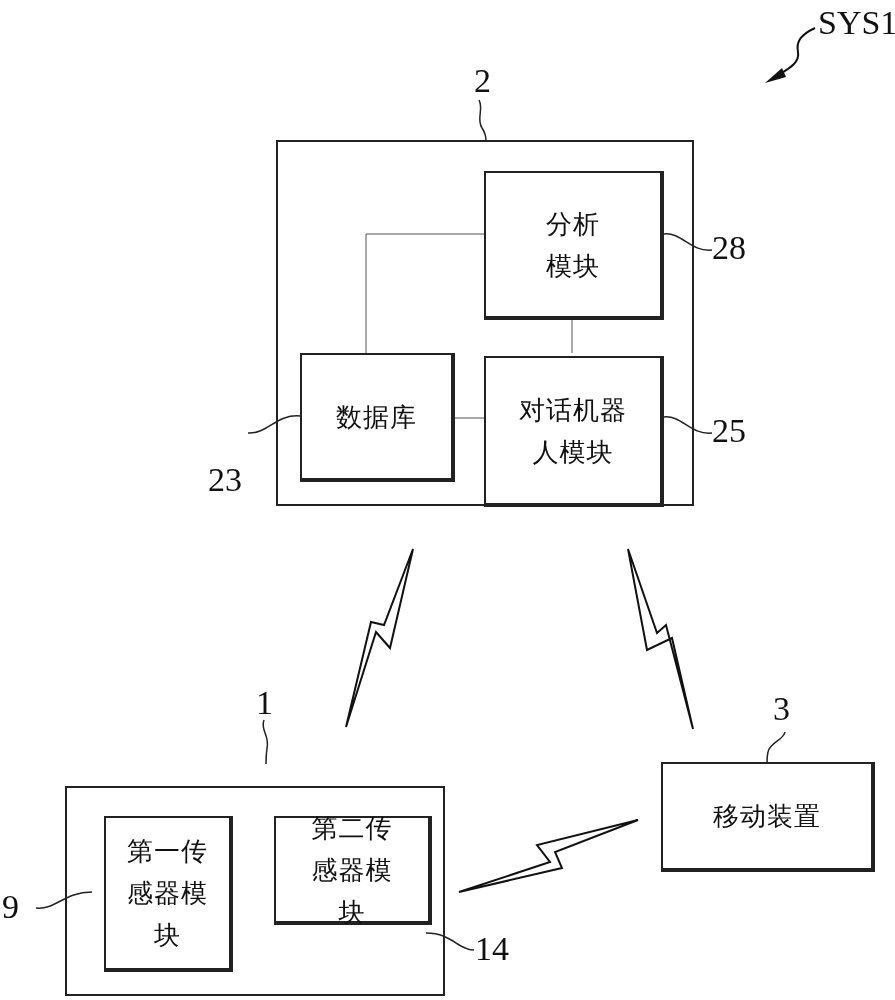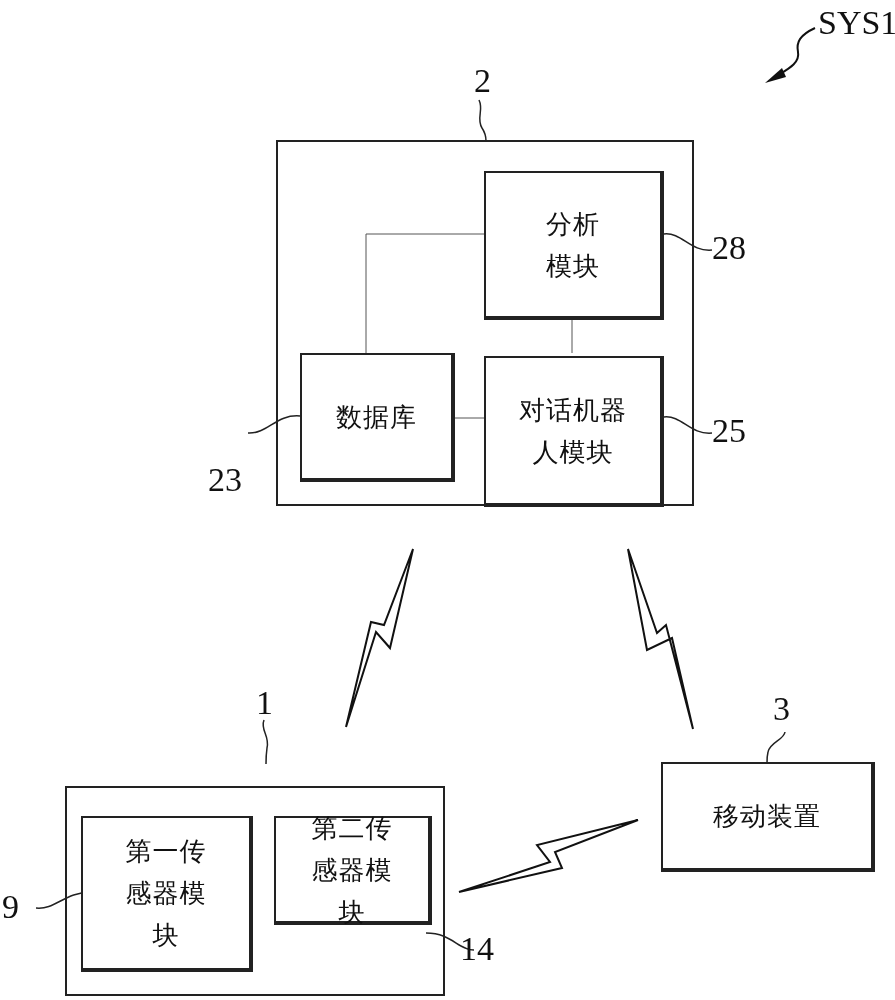--- a/index.html
+++ b/index.html
@@ -57,30 +57,30 @@
 <div class="ref" style="left:712px; top:414px;">25</div>
 
 <div class="box inner" style="left:300px; top:353px; width:155px; height:129px;">
   <span class="label">数据库</span>
 </div>
 <div class="ref" style="left:208px; top:415px;margin-top:48px;">23</div>
 
 <div class="ref" style="left:256px; top:686px;">1</div>
 <div class="box" style="left:65px; top:786px; width:380px; height:210px;"></div>
 
-<div class="box inner" style="left:81px; top:816px; width:172px; height:156px;">
+<div class="box inner" style="left:104px; top:816px; width:129px; height:156px;">
   <span class="label">第一传
 感器模
 块</span>
 </div>
 <div class="ref" style="left:2px; top:890px;">9</div>
 
 <div class="box inner" style="left:274px; top:816px; width:158px; height:109px;">
   <span class="label">第二传
 感器模
 块</span>
 </div>
-<div class="ref" style="left:460px; top:932px;">14</div>
+<div class="ref" style="left:475px; top:932px;">14</div>
 
 <div class="ref" style="left:773px; top:692px;">3</div>
 <div class="box inner" style="left:661px; top:762px; width:214px; height:110px;">
   <span class="label">移动装置</span>
 </div>
 
 </body></html>

